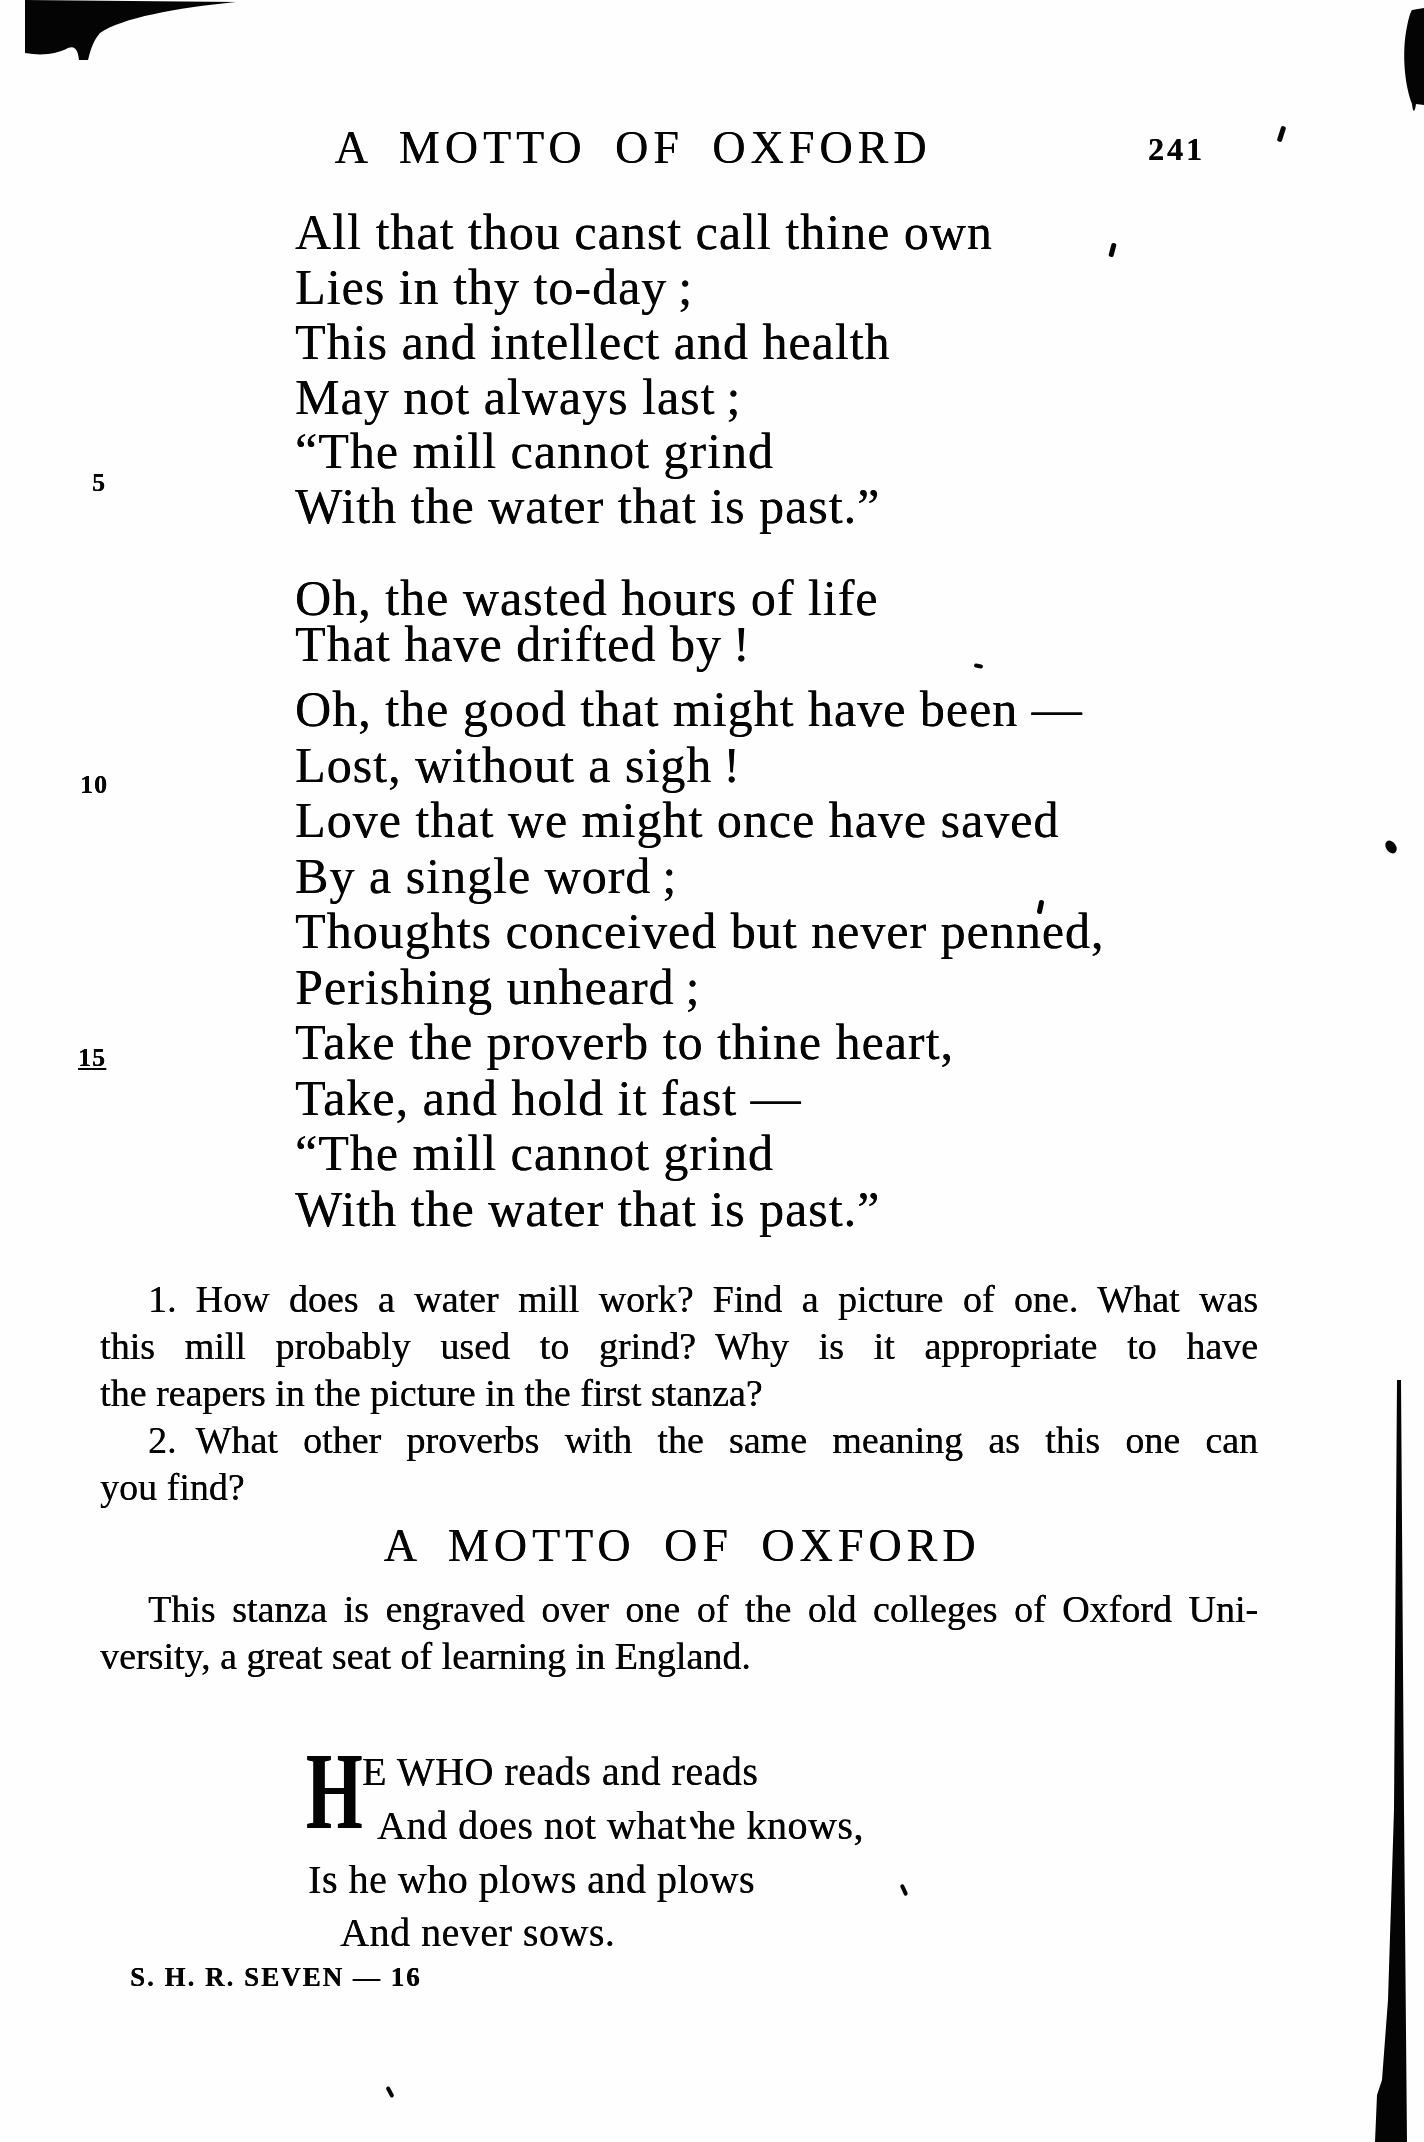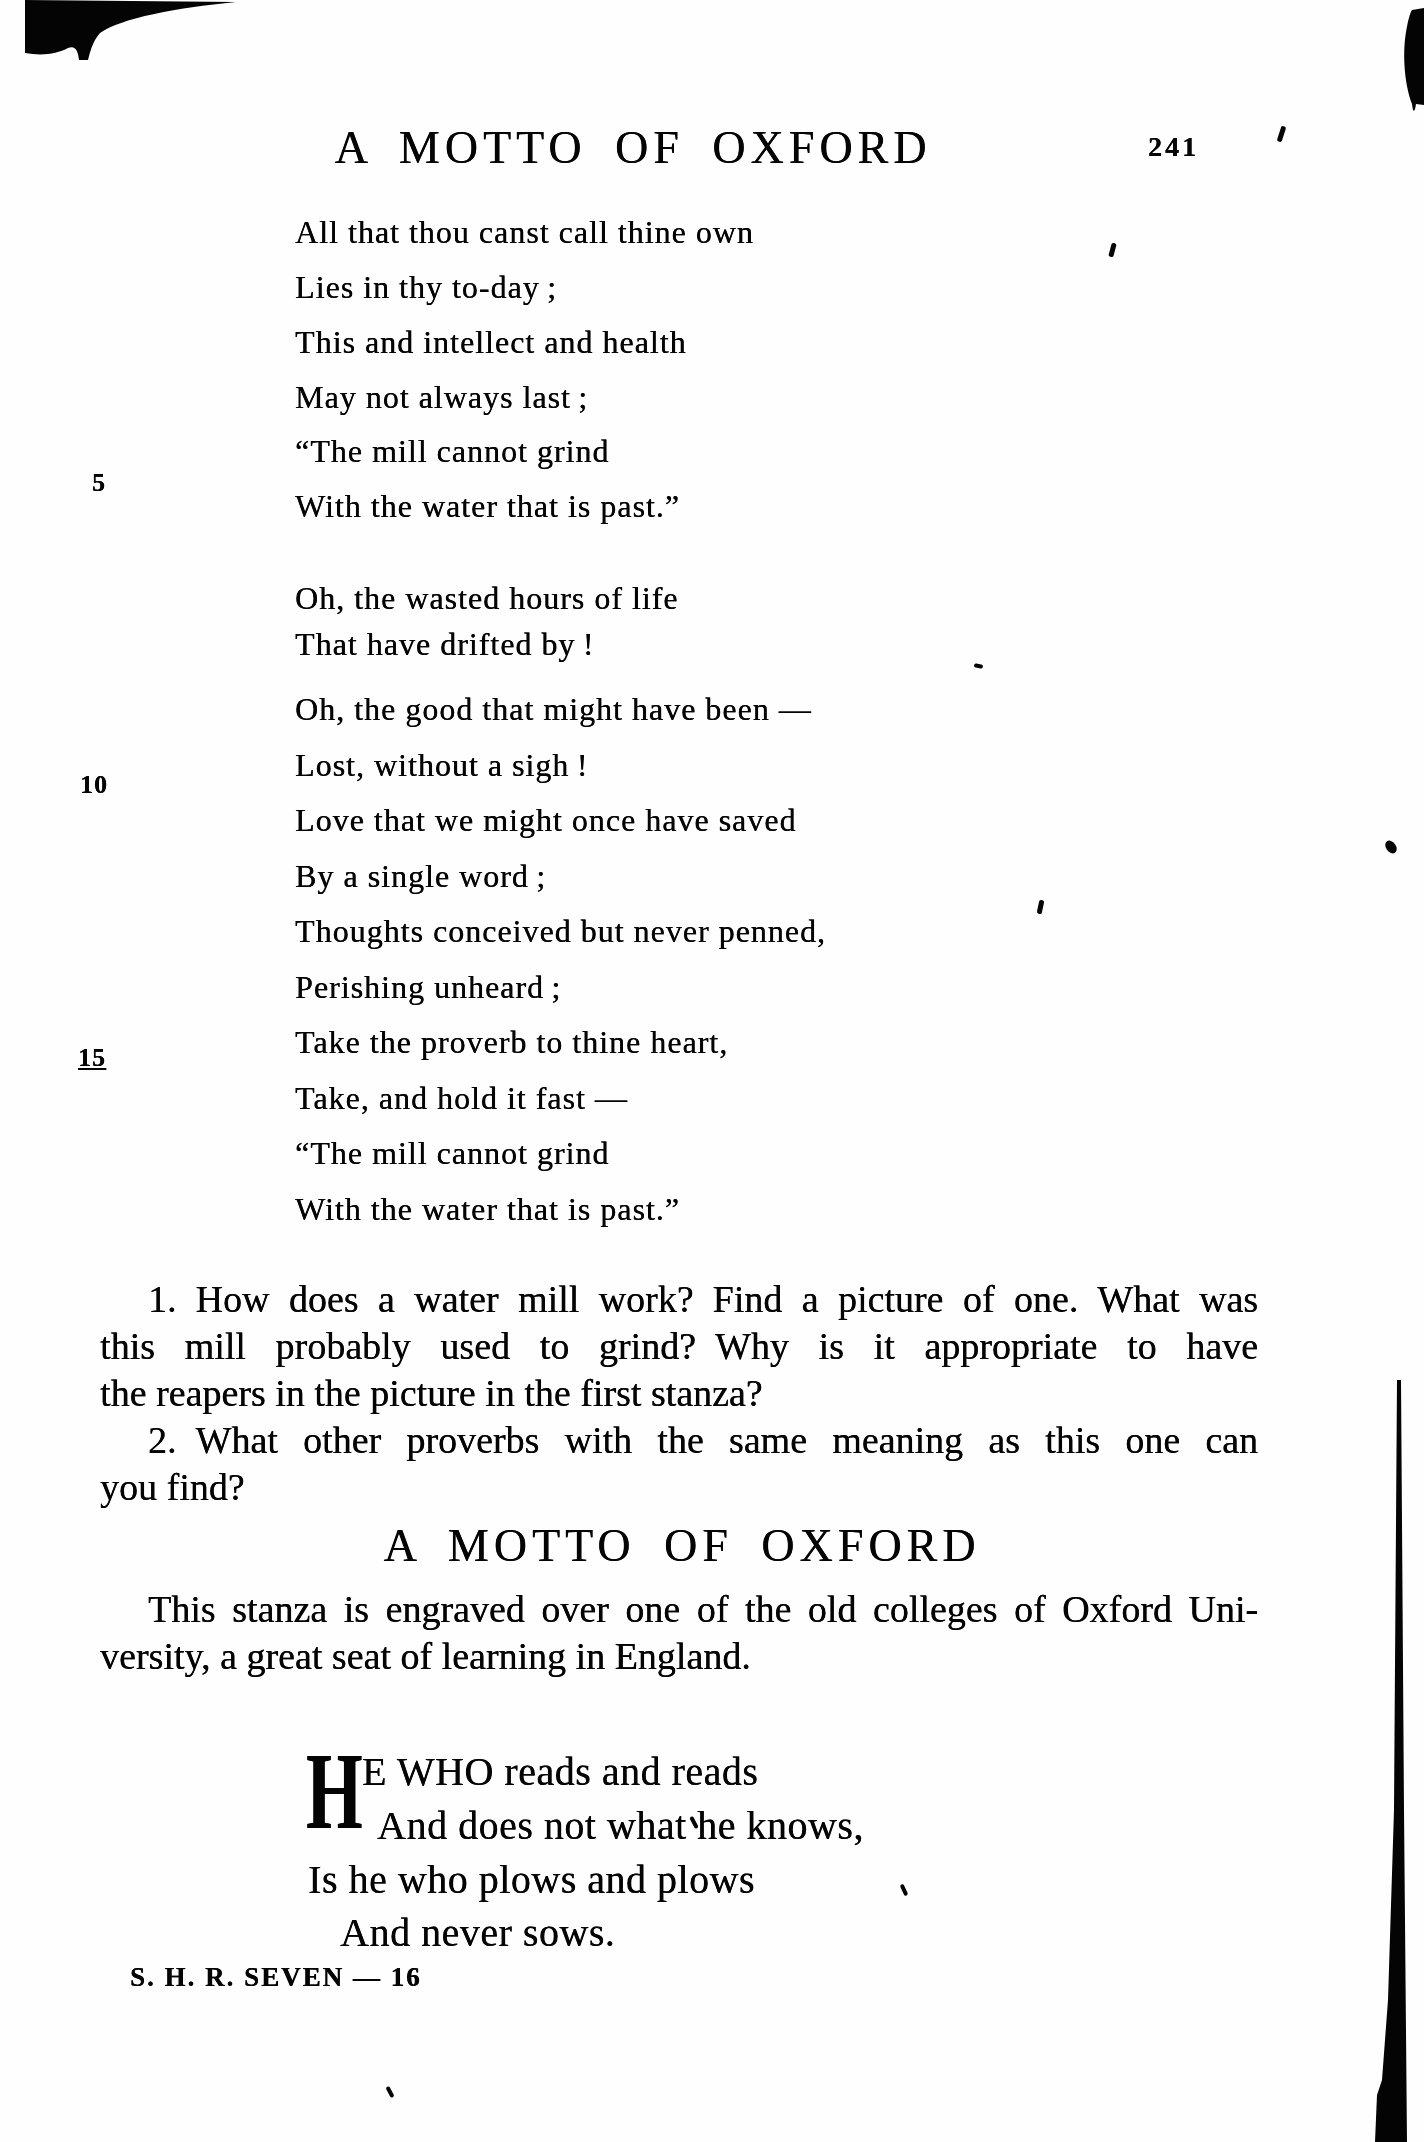--- a/index.html
+++ b/index.html
@@ -14,23 +14,23 @@
     text-shadow:0.35px 0 0 #040404;
   }
   .abs{position:absolute;white-space:nowrap;}
   .header-title{
     left:0;top:121px;width:1266px;
     text-align:center;
     font-size:46px;letter-spacing:5px;word-spacing:12px;
   }
   .page-number{
     left:1148px;top:131px;
-    font-size:28px;font-weight:700;letter-spacing:3px;
+    font-size:32px;font-weight:700;letter-spacing:3px;
   }
-  .poem-line{font-size:32px;line-height:55px;letter-spacing:1px;left:295px;}
+  .poem-line{font-size:50px;line-height:55px;letter-spacing:1px;left:295px;}
   .line-marker{font-size:26px;font-weight:700;letter-spacing:1px;}
   .prose-line{
     position:absolute;
     left:100px;width:1158px;
     font-size:38px;line-height:47px;
     white-space:normal;
   }
   .just{text-align:justify;text-align-last:justify;}
   .indent{padding-left:48px;box-sizing:border-box;}
   .section-heading{

